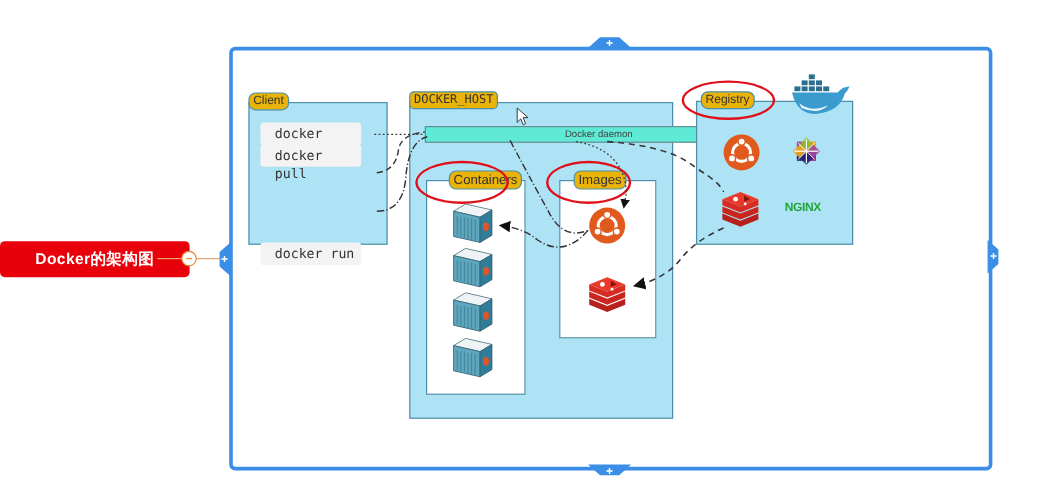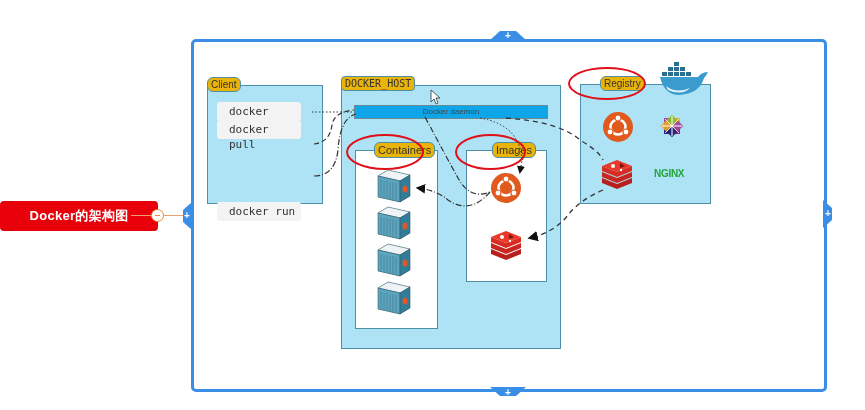--- a/index.html
+++ b/index.html
@@ -11,21 +11,21 @@
   #collapse-btn{left:151px;top:209px;width:11px;height:11px;border:1px solid #e48a3a;border-radius:50%;background:#fff;}
   #collapse-btn:after{content:"";position:absolute;left:3px;top:5px;width:5px;height:1px;background:#e48a3a;}
   
   #image-frame{left:191px;top:39px;width:630px;height:347px;border:3px solid #3a8ee6;border-radius:5px;background:#fff;}
   
   .panel{background:#aee3f5;border:1.5px solid #4d8fa8;}
   .tag{background:#eab308;border:1.5px solid #4d8fa8;border-radius:6px;font-size:10px;color:#333;padding:1px 3px;}
   .cmd{background:#f2f3f2;border-radius:3px;font-family:"DejaVu Sans Mono",monospace;font-size:11px;color:#333;padding:2px 0 2px 12px;box-sizing:border-box;width:84px;height:19px;line-height:15px;}
   .inner-white{background:#fff;border:1.5px solid #4d8fa8;}
   .red-ring{border:2px solid #e0101a;border-radius:50%;}
-  .daemon{background:#0ea5e9;border:1px solid #6a8a94;font-size:8px;color:#444;text-align:center;line-height:12px;}
+  .daemon{background:#5eead4;border:1px solid #6a8a94;font-size:8px;color:#444;text-align:center;line-height:12px;padding-left:48px;}
   .nginx{color:#22a53a;font-weight:bold;font-size:10px;letter-spacing:-0.3px;}
 </style>
 </head>
 <body>
 
 <div id="root-topic" class="abs">
     <span>Docker的架构图</span>
   </div>
 <div id="connector-line" class="abs"></div>
 <div id="collapse-btn" class="abs"></div>
@@ -59,25 +59,25 @@
 
 <div class="abs panel" style="left:341px;top:85px;width:218px;height:262px;"></div>
 <div class="abs tag" style="left:341px;top:76px;font-family:'DejaVu Sans Mono',monospace;font-size:10px;border-radius:4px;">DOCKER_HOST</div>
 <div class="abs daemon" style="left:354px;top:105px;width:192px;height:12px;">Docker daemon</div>
 
 <div class="abs inner-white" style="left:355px;top:150px;width:81px;height:177px;"></div>
 <div class="abs tag" style="left:374px;top:142px;font-size:11px;">Containers</div>
 <div class="abs red-ring" style="left:346px;top:134px;width:74px;height:32px;"></div>
 
 <div class="abs inner-white" style="left:466px;top:150px;width:79px;height:130px;"></div>
-<div class="abs tag" style="left:492px;top:142px;font-size:11px;">Images</div>
+<div class="abs tag" style="left:478px;top:142px;font-size:11px;">Images</div>
 <div class="abs red-ring" style="left:455px;top:134px;width:67px;height:32px;"></div>
 
 <div class="abs panel" style="left:580px;top:84px;width:129px;height:118px;"></div>
-<div class="abs tag" style="left:584px;top:76px;font-size:10px;margin-left:16px;">Registry</div>
+<div class="abs tag" style="left:584px;top:76px;font-size:10px;">Registry</div>
 <div class="abs red-ring" style="left:568px;top:67px;width:74px;height:29px;"></div>
 <div class="abs nginx" style="left:654px;top:168px;">NGINX</div>
 
 <svg class="abs" style="left:0;top:0;" width="865" height="410">
   <defs>
     <g id="container-shape">
       <path d="M0 6 L10 0 L32 5 L32 26 L22 32 L0 27 Z" fill="#3f7f95"></path>
       <path d="M0 6 L10 0 L32 5 L22 11 Z" fill="#eef3f5" stroke="#4a6f7c" stroke-width="0.6"></path>
       <path d="M0 6 L22 11 L22 32 L0 27 Z" fill="#5ea6bd" stroke="#345d6b" stroke-width="0.6"></path>
       <path d="M22 11 L32 5 L32 26 L22 32 Z" fill="#2f7d98" stroke="#345d6b" stroke-width="0.6"></path>

